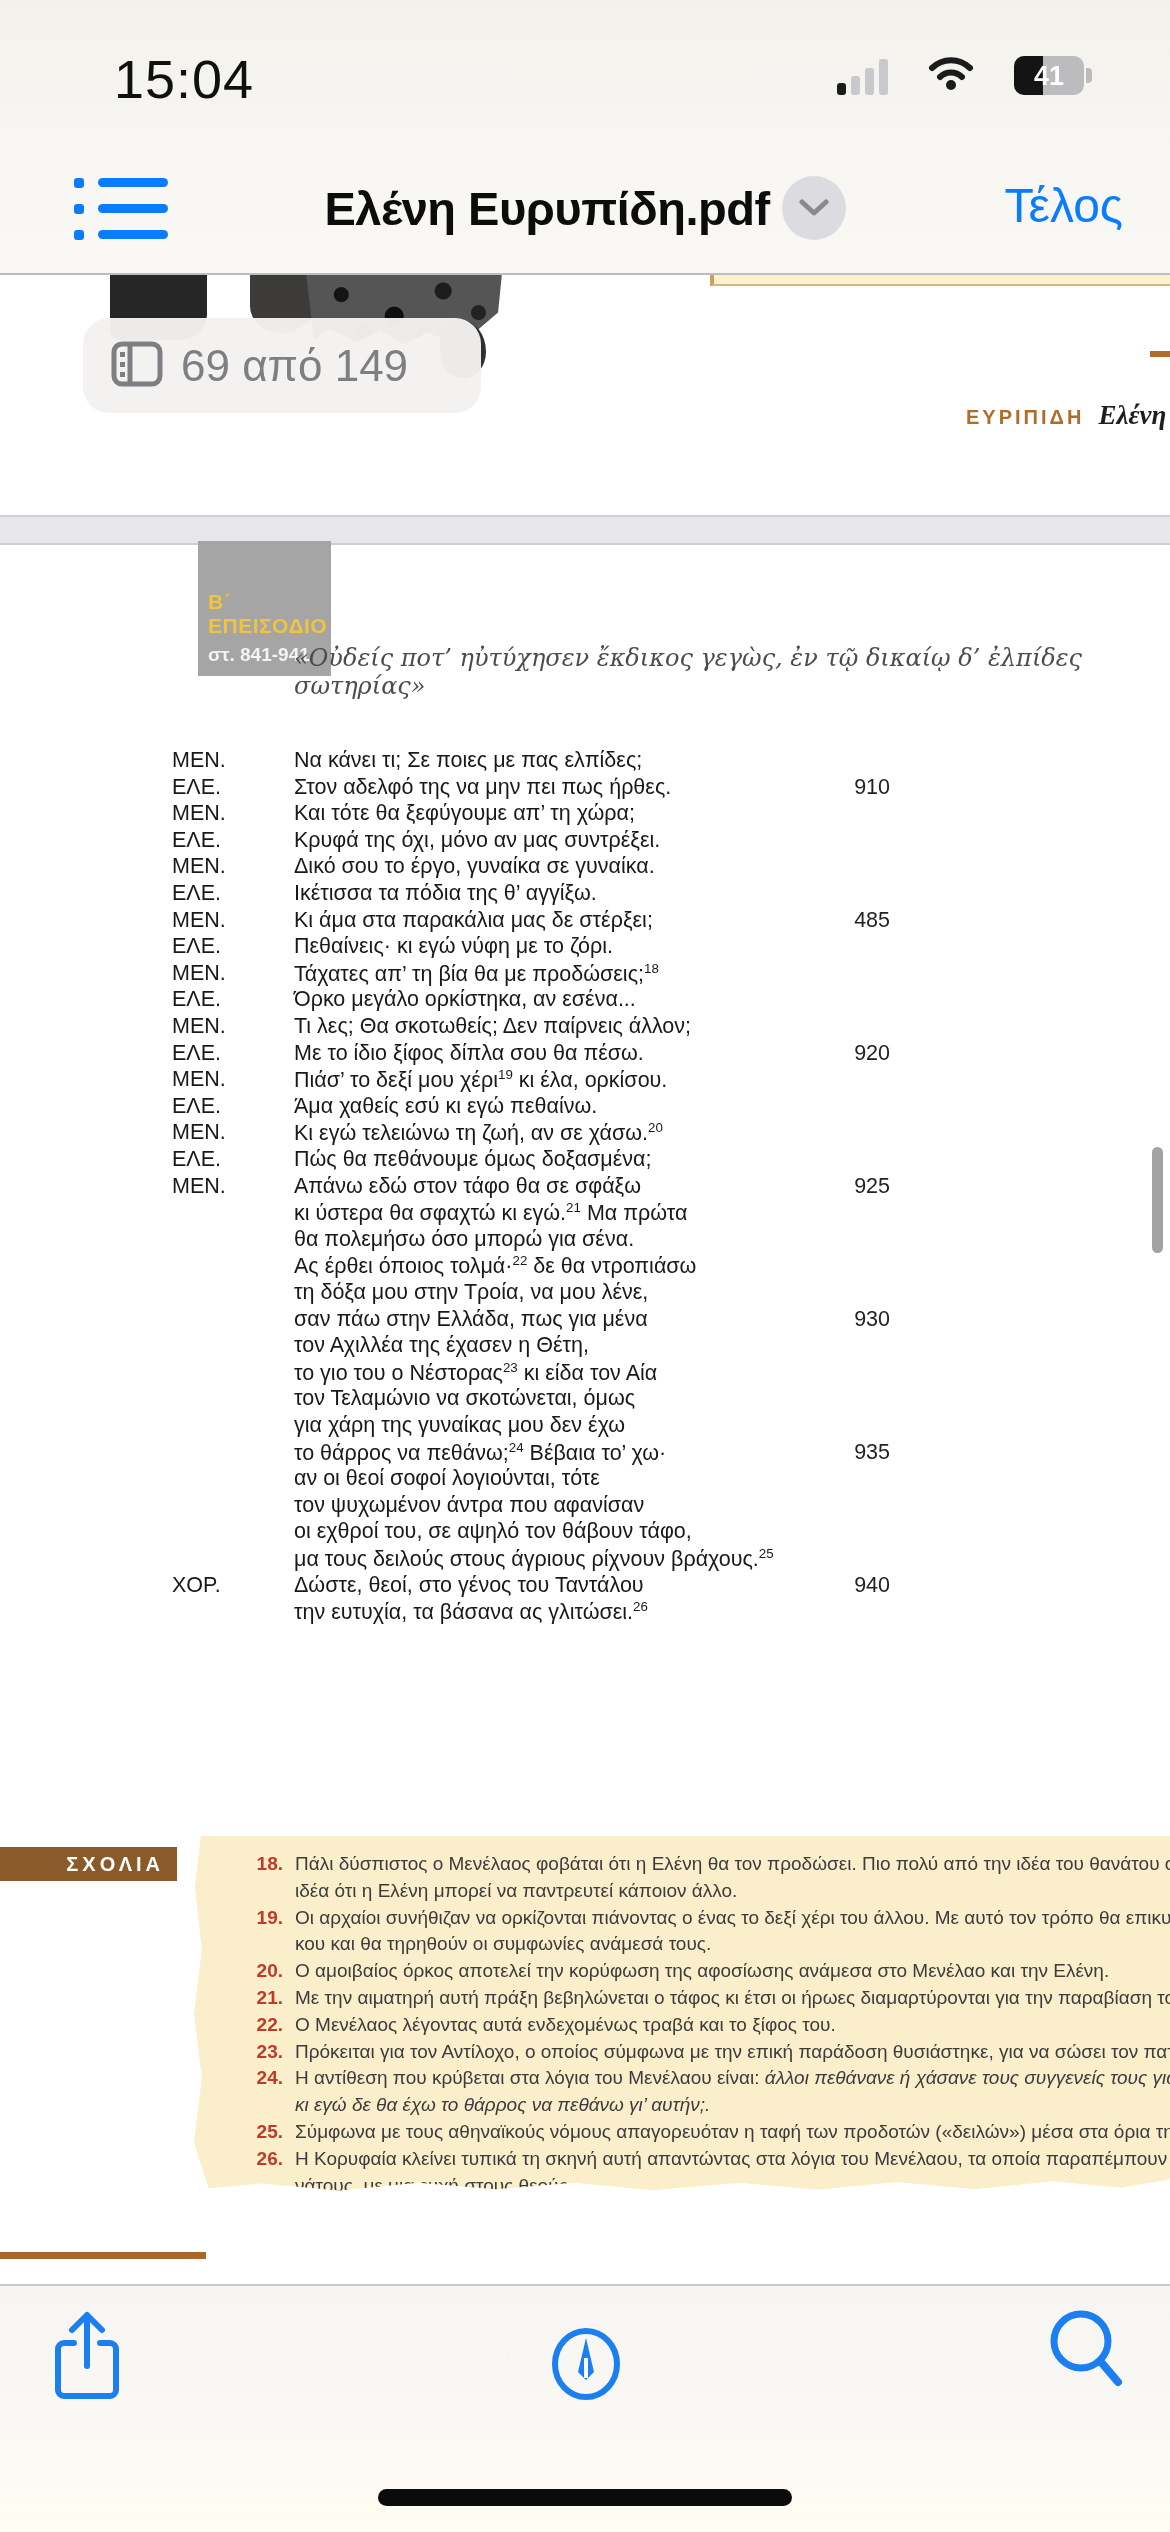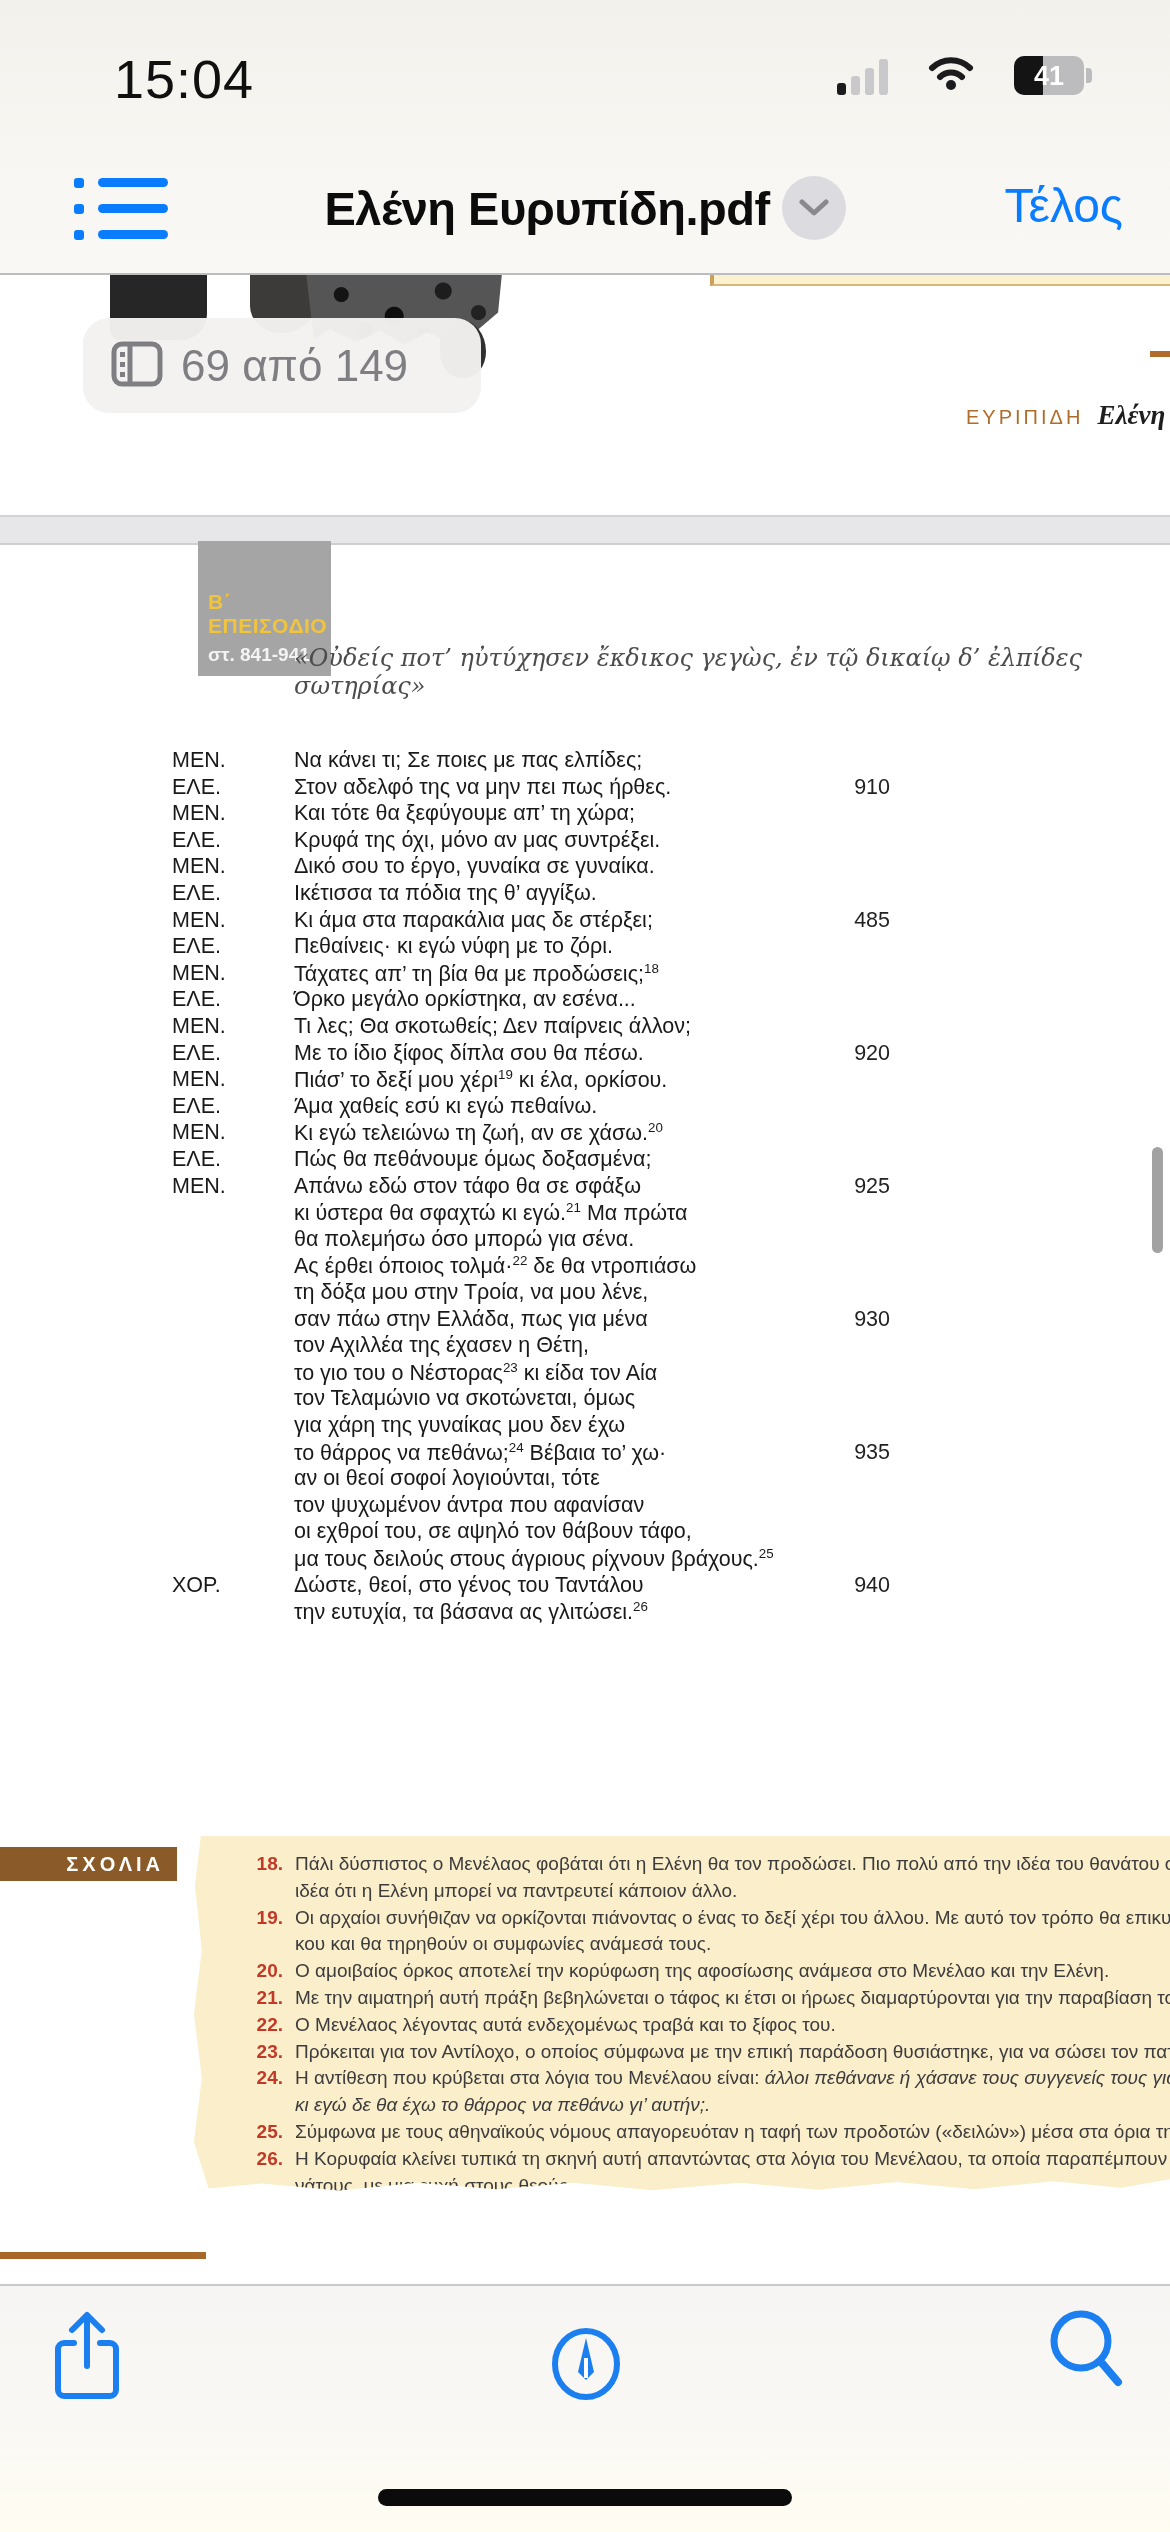--- a/index.html
+++ b/index.html
@@ -48,21 +48,21 @@
              radial-gradient(circle at 30% 80%,#191919 0 8px,transparent 9px),
              radial-gradient(circle at 60% 85%,#101010 0 7px,transparent 8px),
              #555;
            clip-path:polygon(0 0,100% 0,98% 55%,88% 78%,76% 100%,62% 82%,50% 100%,38% 80%,26% 96%,12% 78%,4% 92%);}
   .photo-tail{position:absolute;left:440px;top:320px;width:46px;height:58px;background:#303030;
               border-radius:40% 60% 50% 50%;}
   .yellow-strip{position:absolute;left:710px;top:273px;width:460px;height:11px;background:#fdf2d0;
                 border-left:4px solid #caa05a;border-bottom:2px solid #d8b679;}
   .orange-dash{position:absolute;left:1150px;top:351px;width:20px;height:6px;background:#b06c2a;}
   .pp-footer{position:absolute;left:966px;top:362px;display:flex;align-items:baseline;gap:14px;}
-  .author-caps{font-size:20px;font-weight:400;letter-spacing:3px;color:#b06c2a;margin-top:44px;}
+  .author-caps{font-size:20px;font-weight:700;letter-spacing:3px;color:#b06c2a;margin-top:44px;}
   .book-italic{font-family:"Liberation Serif",serif;font-style:italic;font-weight:700;
                font-size:27px;color:#1e1e1e;}
   
   .pill{position:absolute;left:63px;top:318px;width:398px;height:95px;border-radius:26px;
         background:rgba(243,242,241,0.97);display:flex;align-items:center;gap:18px;
         padding-left:28px;box-sizing:border-box;z-index:5;margin-left:20px;}
   .pill-label{font-size:44px;color:#7f7f83;}
   
   .page-gap{position:absolute;left:0;top:515px;width:1170px;height:26px;background:#e7e6e9;
             border-top:2px solid #d2d1d5;border-bottom:2px solid #cfcfd3;}

